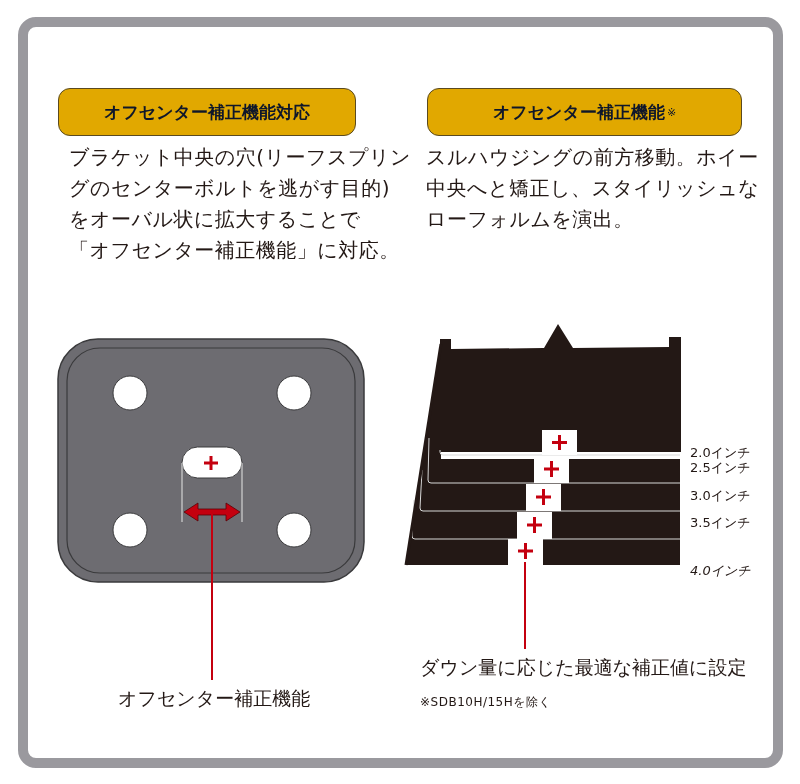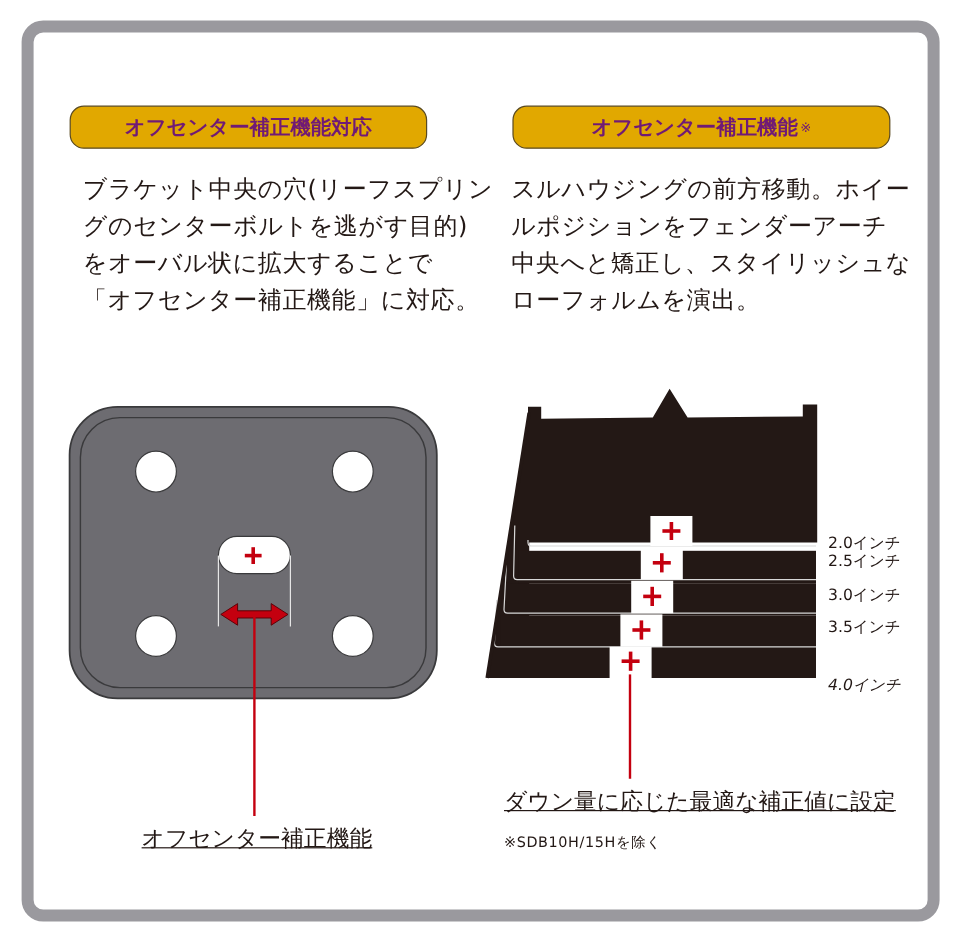--- a/index.html
+++ b/index.html
@@ -1,26 +1,26 @@
 <!DOCTYPE html>
 <html><head>
 <meta charset="utf-8">
 <style>
   html, body { margin:0; padding:0; background:#ffffff; }
   body { width:800px; height:784px; position:relative; overflow:hidden;
          font-family:"DejaVu Sans","Liberation Sans",sans-serif; color:#231815; }
   .frame { position:absolute; left:18px; top:17px; width:745px; height:731px;
            border:10px solid #9a999e; border-radius:18px; background:#fff; }
-  .pill { position:absolute; height:36px; background:#e1a800; border:1.5px solid #5a4a20;
+  .pill { position:absolute; height:48px; background:#e1a800; border:1.5px solid #5a4a20;
           border-radius:12px; box-sizing:border-box; display:flex; align-items:center;
-          justify-content:center; font-size:17px; font-weight:bold; color:#701a75; }
+          justify-content:center; font-size:17px; font-weight:bold; color:#0f172a; }
   .pill .note { font-size:11px; font-weight:normal; margin-left:2px; }
   .para { position:absolute; font-size:20px; line-height:31px; letter-spacing:0.5px; }
   .para div { white-space:nowrap; }
-  .caption { position:absolute; font-size:19px; white-space:nowrap;text-decoration:underline; }
+  .caption { position:absolute; font-size:19px; white-space:nowrap; }
   .small-note { position:absolute; font-size:12px; white-space:nowrap; letter-spacing:0.5px; }
   .inch { position:absolute; left:690px; font-size:13px; white-space:nowrap; }
   svg { position:absolute; left:0; top:0; }
 </style>
 </head>
 <body>
 
 <div class="frame"></div>
 
 <div class="pill" style="left:58px; top:88px; width:298px;">
@@ -34,21 +34,20 @@
 
 <div class="para" style="left:59px; top:142px;margin-left:10px;">
   <div>ブラケット中央の穴(リーフスプリン</div>
   <div>グのセンターボルトを逃がす目的)</div>
   <div>をオーバル状に拡大することで</div>
   <div>「オフセンター補正機能」に対応。</div>
 </div>
 
 <div class="para" style="left:426px; top:142px;">
   <div>スルハウジングの前方移動。ホイー</div>
-  <div>ルポジションをフェンダーアーチ</div>
   <div>中央へと矯正し、スタイリッシュな</div>
   <div>ローフォルムを演出。</div>
 </div>
 
 <svg width="800" height="784" viewBox="0 0 800 784">
 
   <g>
     <rect x="58" y="339" width="306" height="243" rx="40" ry="40" fill="#6d6c71" stroke="#3a3a3c" stroke-width="1.5"></rect>
     <rect x="67" y="348" width="288" height="225" rx="33" ry="33" fill="none" stroke="#3a3a3c" stroke-width="1.2"></rect>
 

